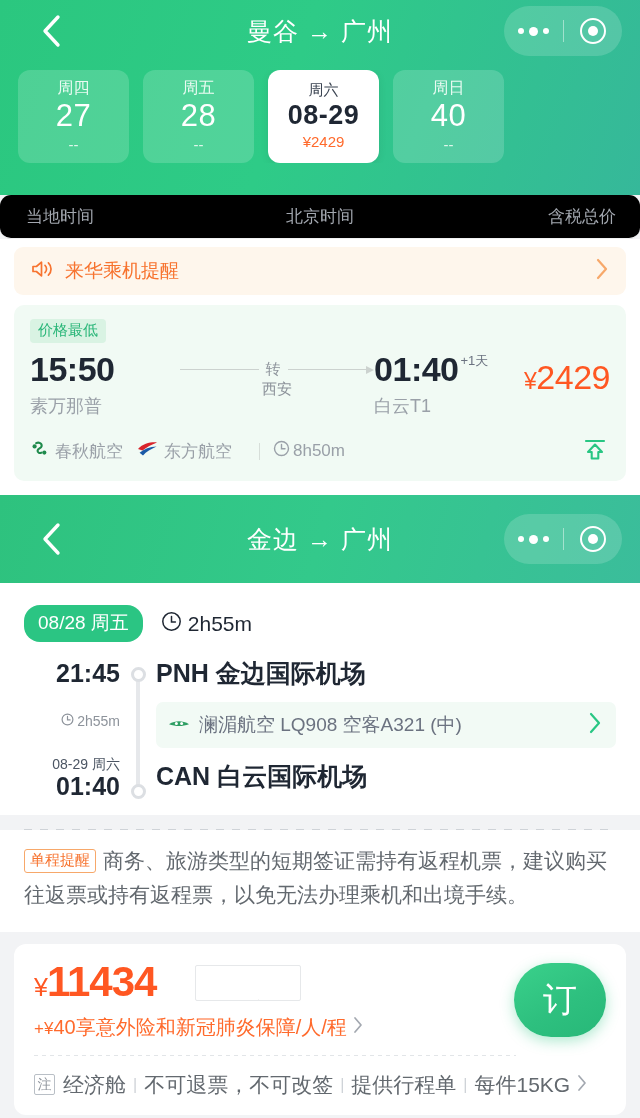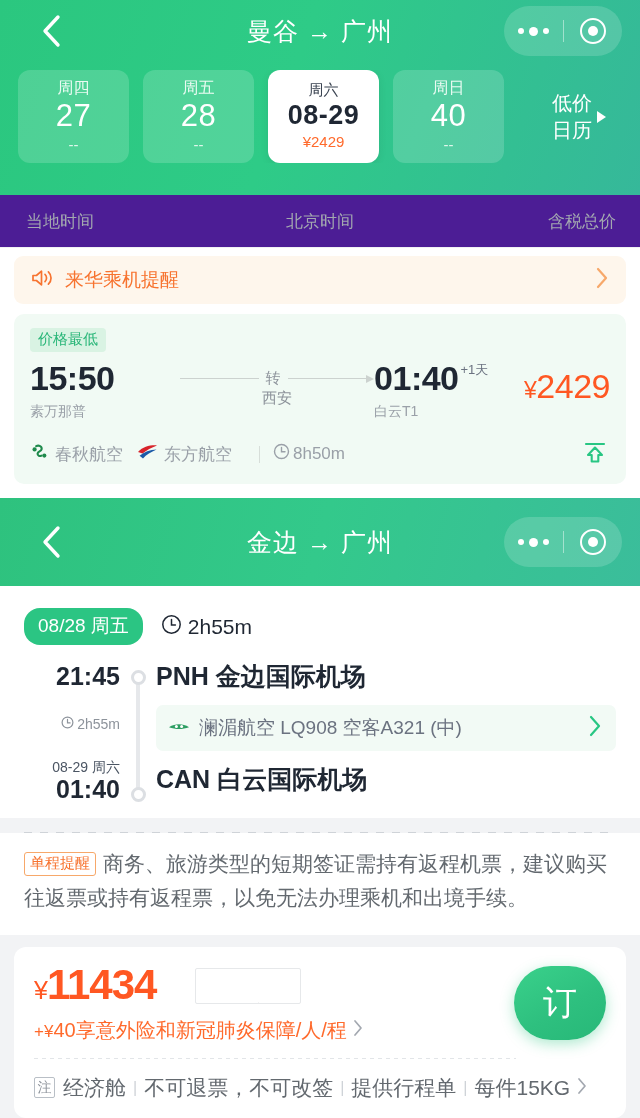--- a/index.html
+++ b/index.html
@@ -76,22 +76,22 @@
     height:93px; cursor:pointer; padding-left:6px;
   }
   .lowcal span{ font-size:20px; line-height:1.35; color:#fff; text-align:center; }
   .lowcal .tri{
     margin-left:5px; width:0;height:0;
     border-left:9px solid #fff; border-top:6px solid transparent; border-bottom:6px solid transparent;
   }
 
   
   .collabels{
-    height:53px; background:#4c1d95; display:flex; align-items:center;
-    font-size:17px; color:#a3a8b0; border-bottom:1px solid #f0f1f3;
+    height:44px; background:#000000; display:flex; align-items:center;
+    font-size:17px; color:#a3a8b0; border-bottom:1px solid #f0f1f3;border-radius:11px;
   }
   .collabels .c1{ padding-left:26px; }
   .collabels .c2{ position:absolute; left:50%; transform:translateX(-50%); }
   .collabels .c3{ margin-left:auto; padding-right:24px; }
   .collabels{ position:relative; }
 
   
   .noticewrap{ background:#fff; padding:8px 14px 8px; }
   .notice{
     background:#fef6ec; border-radius:9px; height:48px;
@@ -106,21 +106,21 @@
     background:#f1faf4; border-radius:10px; padding:14px 16px 13px;
     position:relative;
   }
   .tag-low{
     display:inline-block; background:#d9f3e3; color:#29b678;
     font-size:15px; border-radius:4px; padding:2px 8px 3px;
   }
   .resmain{ display:flex; align-items:flex-start; margin-top:7px; }
   .seg{ width:150px; }
   .seg .tm{ font-size:34px; font-weight:700; color:#1f2733; letter-spacing:-0.5px; line-height:1.15;}
-  .seg .ap{ font-size:14px; color:#9aa0a8; margin-top:5px; }
+  .seg .ap{ font-size:18px; color:#9aa0a8; margin-top:5px; }
   .seg.dest{ position:relative; }
   .seg.dest .tm-wrap{ display:flex; align-items:flex-start; }
   .seg.dest .plus{ font-size:13px; color:#6b7280; margin-left:2px; margin-top:2px; }
   .midarrow{
     flex:1; display:flex; flex-direction:column; align-items:center;
     padding-top:10px;
   }
   .midarrow .line{ display:flex; align-items:center; width:100%; }
   .midarrow .l1,.midarrow .l2{ height:1px; background:#ccd2cf; flex:1; }
   .midarrow .xfer{ font-size:15px; color:#8d939b; padding:0 7px; }
@@ -296,27 +296,20 @@
           <div class="wd">周六</div>
           <div class="dd">08-29</div>
           <div class="pr">¥2429</div>
         </div>
         <div class="datecard">
           <div class="wd">周日</div>
           <div class="dd">40</div>
           <div class="pr">--</div>
         </div>
 
-      </div>
-      <div class="lowcal">
-        <span>
-          <span>低价</span><br>
-          <span>日历</span>
-        </span>
-        <span class="tri"></span>
       </div>
     </div>
   </div>
 
   <div class="collabels">
     <div class="c1">当地时间</div>
     <div class="c2">北京时间</div>
     <div class="c3">含税总价</div>
   </div>
 

